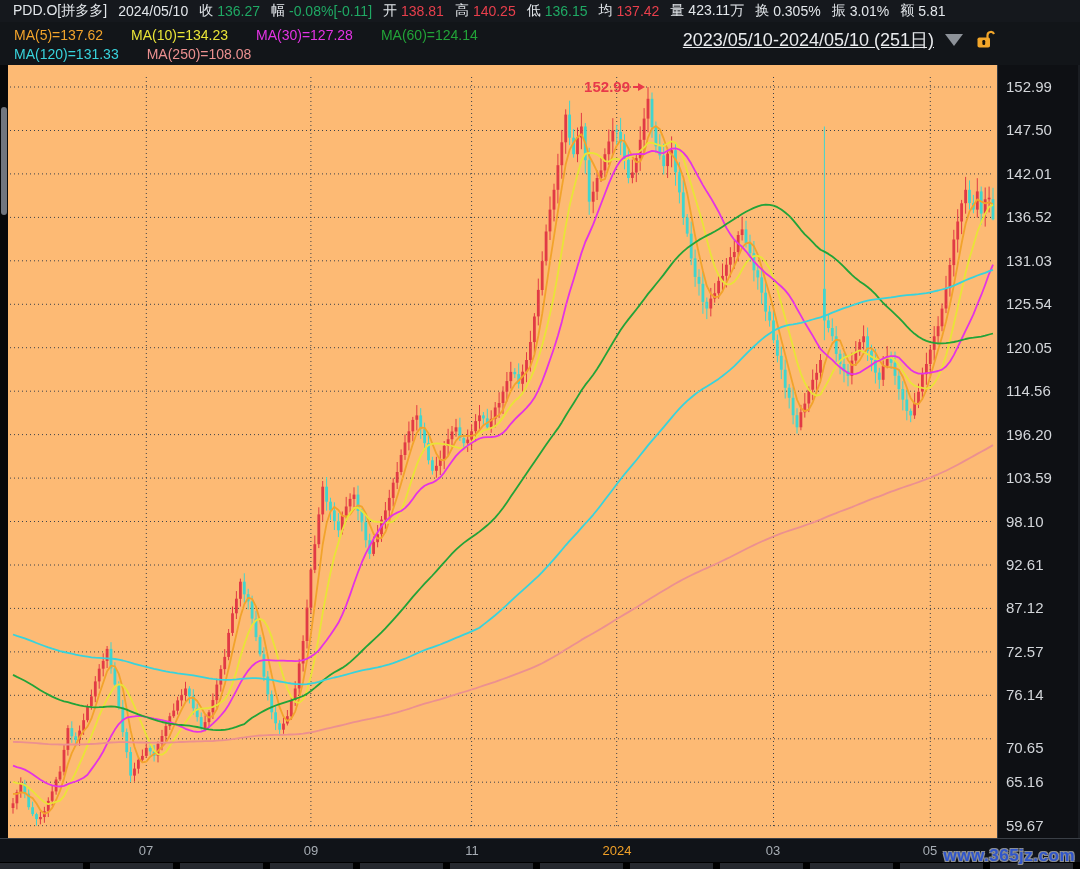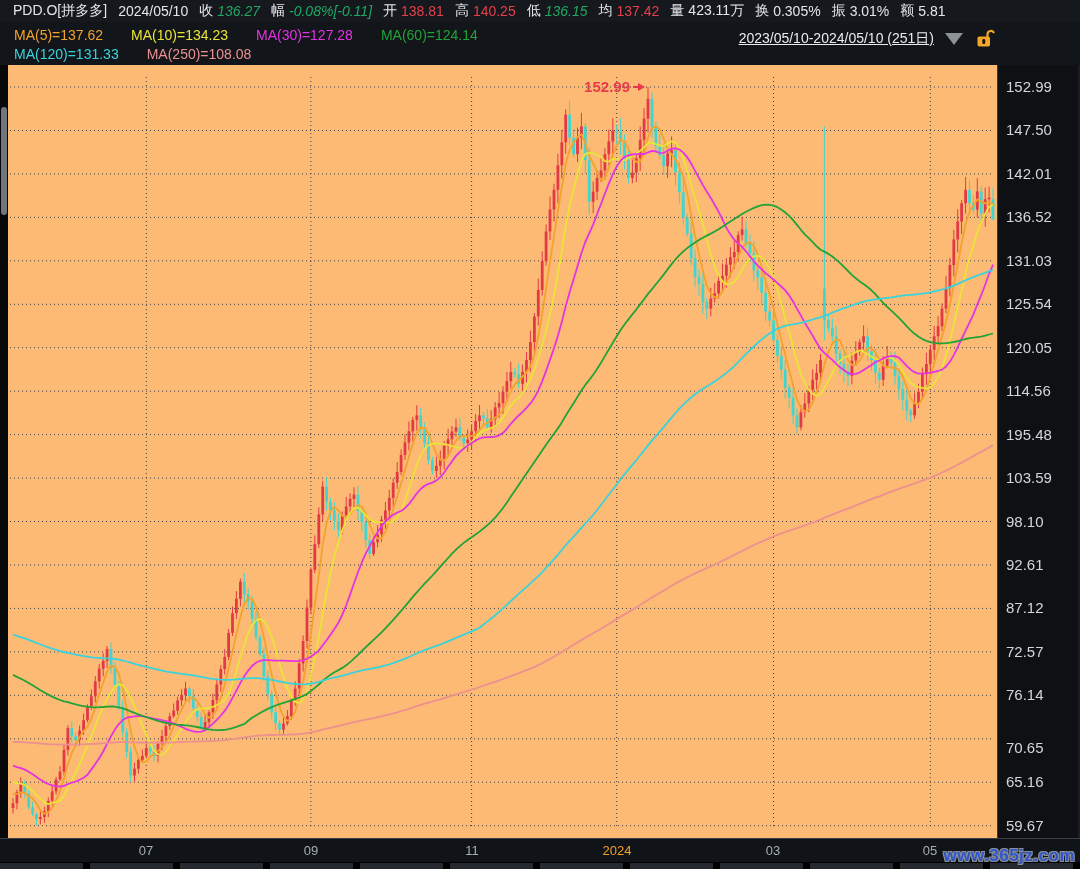--- a/index.html
+++ b/index.html
@@ -6,32 +6,32 @@
   body{width:1080px;height:869px;overflow:hidden;font-family:"Liberation Sans","DejaVu Sans",sans-serif;}
   .screen{position:relative;width:1080px;height:869px;background:#fdba74;overflow:hidden;}
 
   
   .topbar{position:absolute;top:0;left:0;width:1080px;height:22px;background:#15181d;
     display:flex;align-items:center;padding-left:13px;gap:11px;white-space:nowrap;overflow:hidden;
     font-size:14px;color:#e2e6ea;}
   .qfield{display:inline-flex;gap:4px;align-items:center;}
   .lab{color:#e3e7eb;}
   .v-red{color:#e83f4c;}
-  .v-green{color:#1fa964;font-style:italic;}
+  .v-green{color:#1fa964;}
   .v-white{color:#e3e7eb;}
 
   
   .legendbar{position:absolute;top:22px;left:0;width:1080px;height:43px;background:#121519;}
   .marow{position:absolute;left:14px;font-size:14px;white-space:nowrap;}
   #ma-row-1{top:5px;}
   #ma-row-2{top:24px;}
   .maitem{margin-right:28px;}
 
   .range-ctl{position:absolute;top:6px;right:84px;display:flex;align-items:center;gap:11px;}
-  .range-text{color:#e9ebee;font-size:14px;text-decoration:underline;cursor:pointer;}
+  .range-text{color:#e9ebee;font-size:18px;text-decoration:underline;cursor:pointer;}
   .tri{width:0;height:0;border-left:9px solid transparent;border-right:9px solid transparent;
     border-top:12px solid #8d9299;cursor:pointer;}
   .lock{cursor:pointer;display:block;}
 
   
   .plot-svg{position:absolute;left:8px;top:65px;}
   .left-rail{position:absolute;left:0;top:65px;width:8px;height:773px;background:#07080a;}
   .left-thumb{position:absolute;left:1px;top:42px;width:6px;height:108px;background:#70757e;border-radius:3px;}
   .axis-sep{position:absolute;left:997px;top:65px;width:1px;height:773px;background:#343a42;}
   .ylabels{position:absolute;left:998px;top:65px;width:82px;height:773px;background:#0e1014;}
@@ -668,21 +668,21 @@
   <div class="axis-sep"></div>
   <div class="ylabels" id="ylabels">
       <div class="ylab" style="top: 13px;">152.99</div>
       <div class="ylab" style="top: 56px;">147.50</div>
       <div class="ylab" style="top: 100px;">142.01</div>
       <div class="ylab" style="top: 143px;">136.52</div>
       <div class="ylab" style="top: 187px;">131.03</div>
       <div class="ylab" style="top: 230px;">125.54</div>
       <div class="ylab" style="top: 274px;">120.05</div>
       <div class="ylab" style="top: 317px;">114.56</div>
-      <div class="ylab" style="top: 361px;">195.48</div>
+      <div class="ylab" style="top: 361px;">196.20</div>
       <div class="ylab" style="top: 404px;">103.59</div>
       <div class="ylab" style="top: 448px; text-align: center;">98.10</div>
       <div class="ylab" style="top: 491px;">92.61</div>
       <div class="ylab" style="top: 534px;">87.12</div>
       <div class="ylab" style="top: 578px;">72.57</div>
       <div class="ylab" style="top: 621px;">76.14</div>
       <div class="ylab" style="top: 674px;">70.65</div>
       <div class="ylab" style="top: 708px;">65.16</div>
       <div class="ylab" style="top: 752px;">59.67</div>
     </div>

